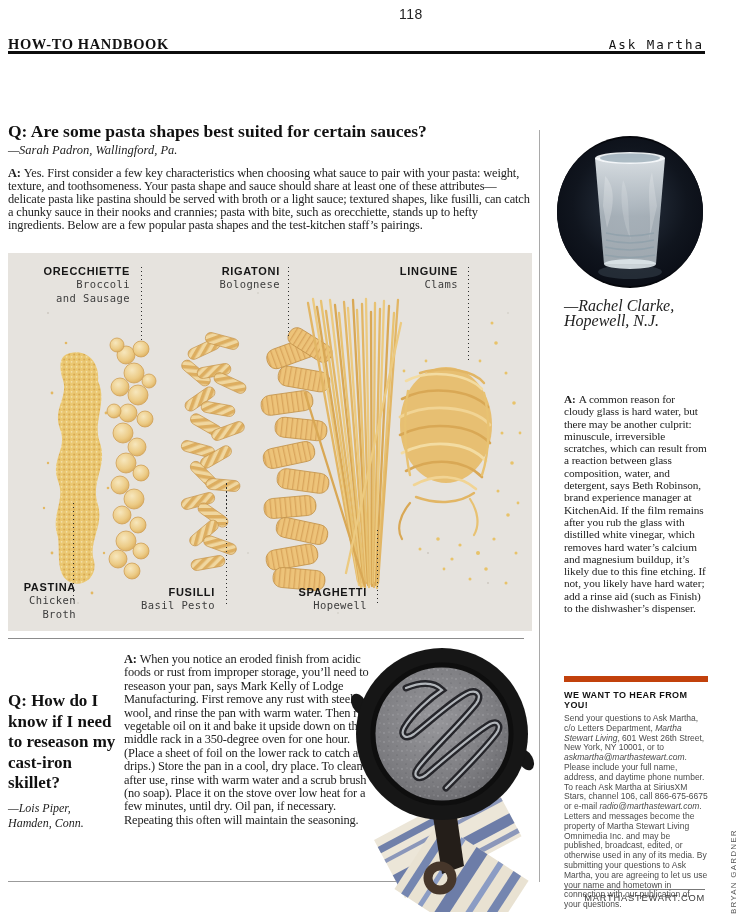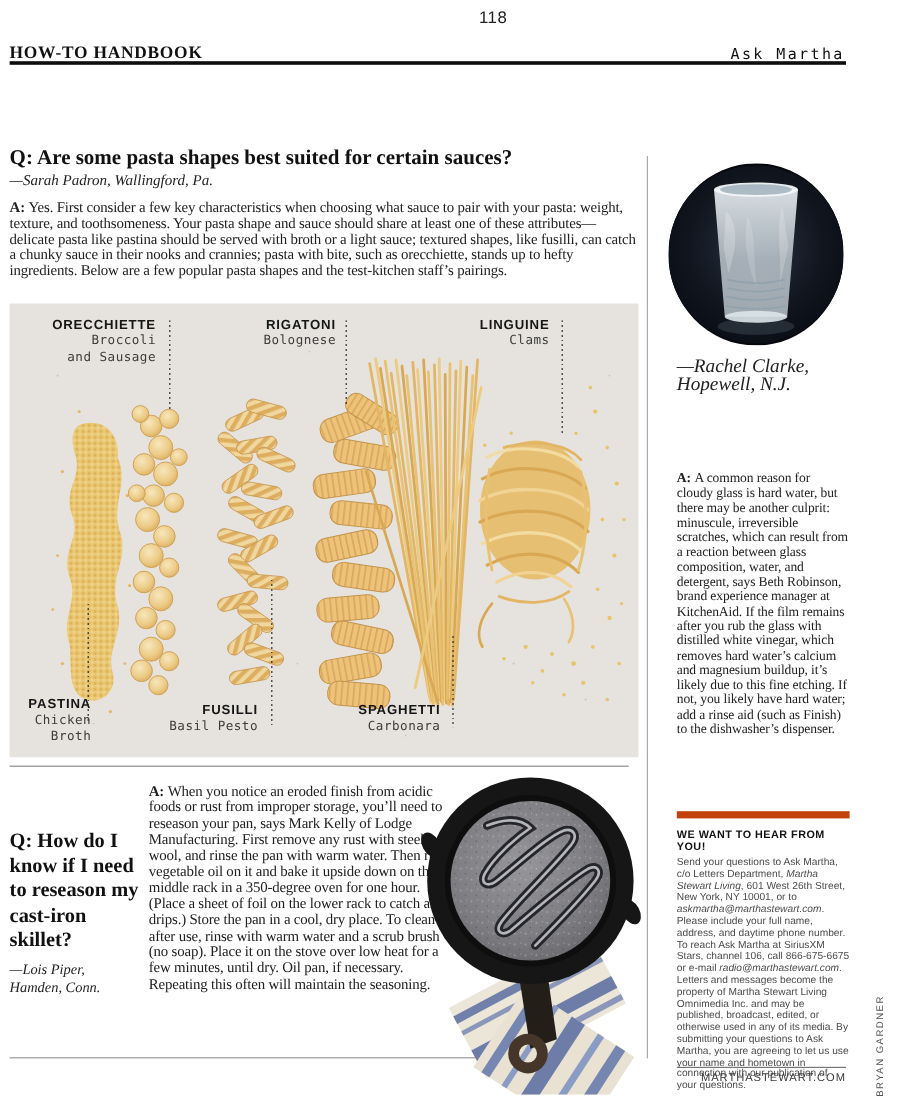--- a/index.html
+++ b/index.html
@@ -360,21 +360,21 @@
   <div class="dotted" id="dot-past"></div>
 
   <div class="pl" id="lab-fus">
     <span class="nm">FUSILLI</span>
     <span class="pr">Basil Pesto</span>
   </div>
   <div class="dotted" id="dot-fus"></div>
 
   <div class="pl" id="lab-spag">
     <span class="nm">SPAGHETTI</span>
-    <span class="pr">Carbonara</span>
+    <span class="pr">Hopewell</span>
   </div>
   <div class="dotted" id="dot-spag"></div>
 </div>
 
 <div class="abs" id="photo-bottom-rule"></div>
 
 <div class="abs" id="skillet-q">
   <div class="q-head">Q: How do I know if I need to reseason my cast-iron skillet?</div>
   <div class="byline">—Lois Piper,
 Hamden, Conn.</div>

